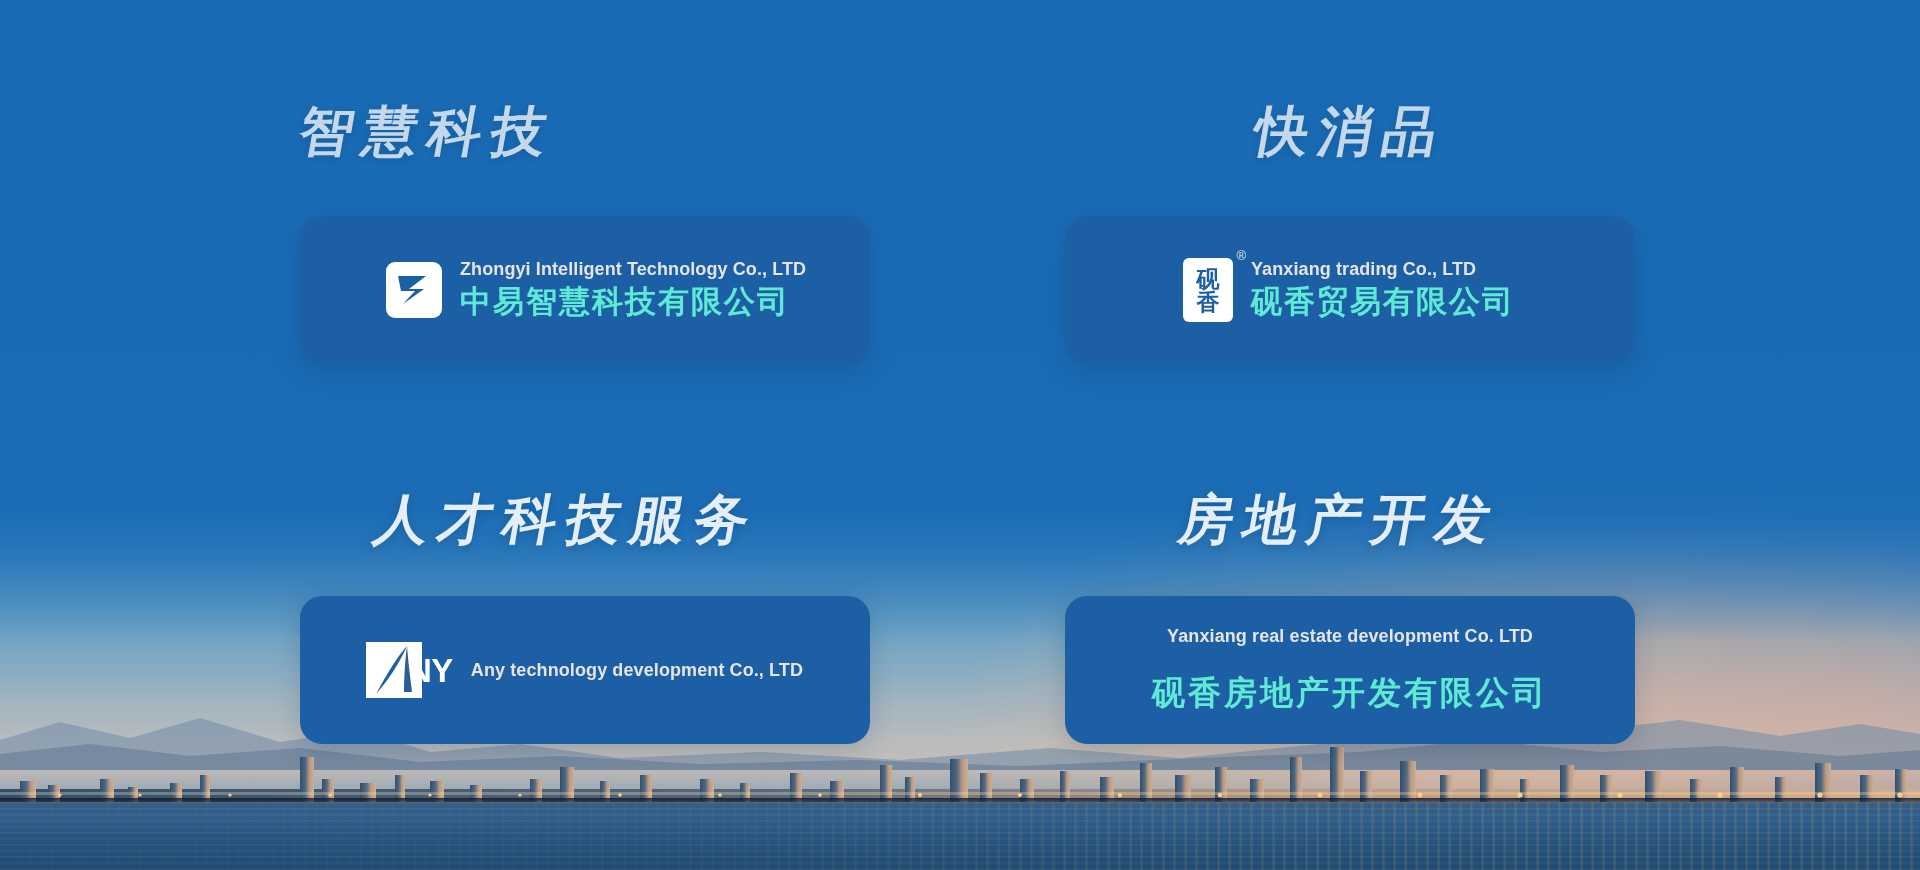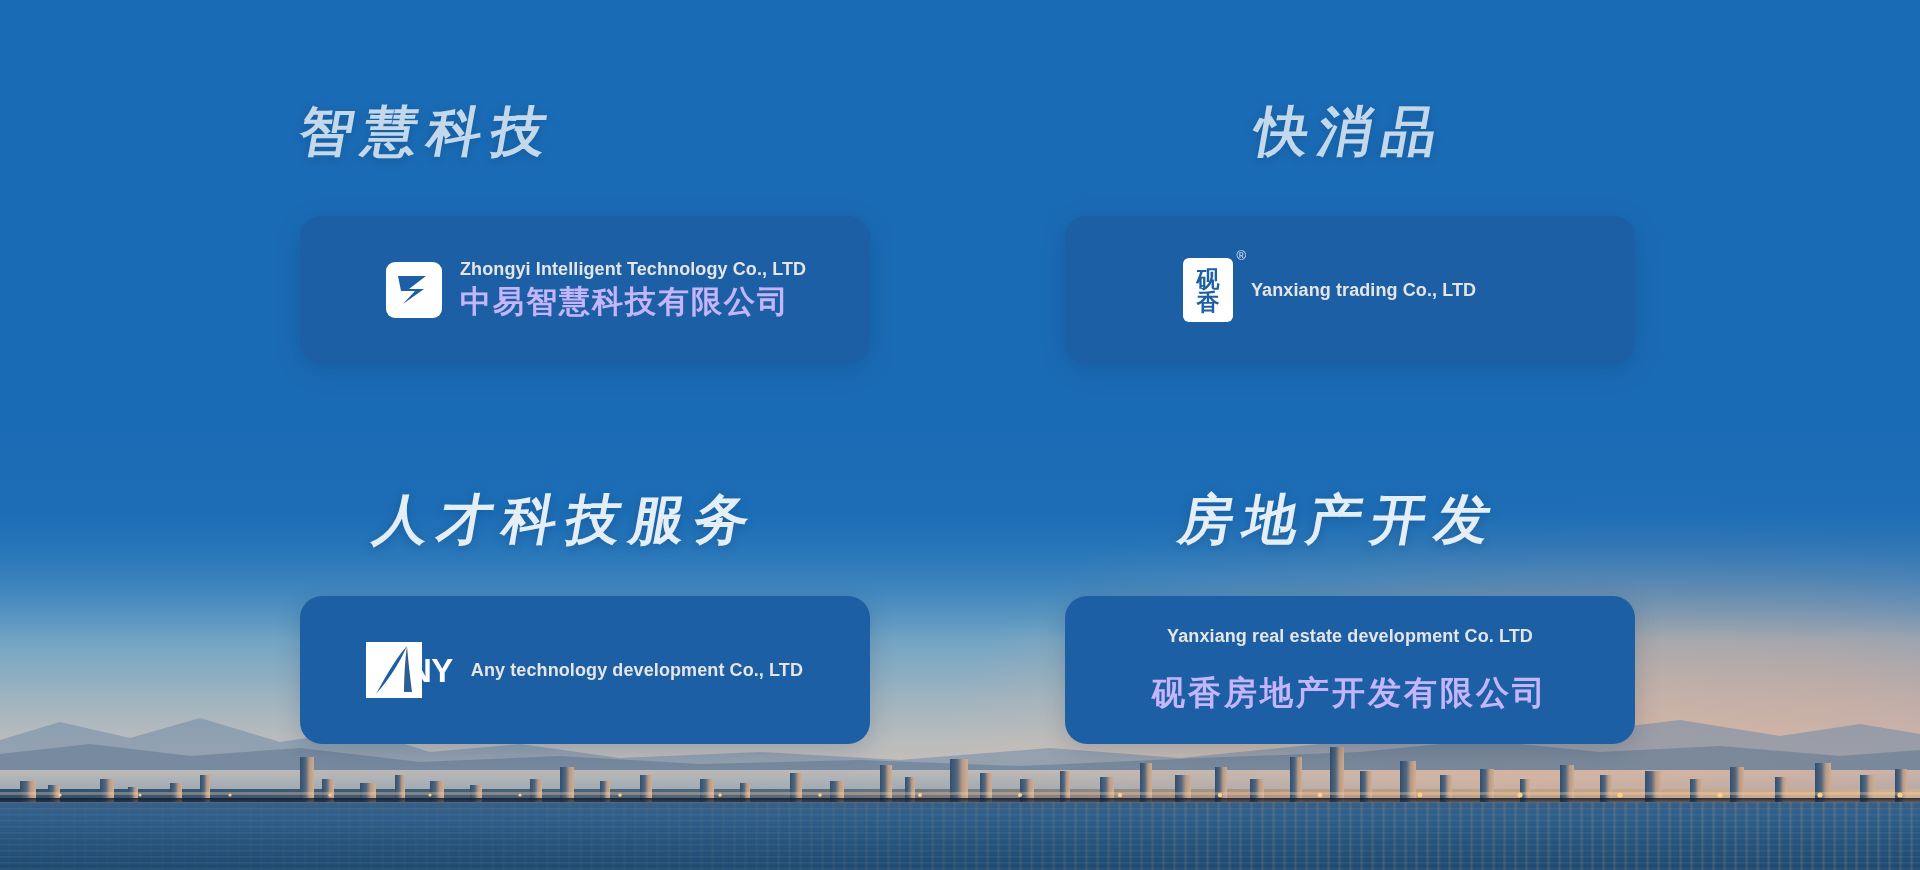--- a/index.html
+++ b/index.html
@@ -145,21 +145,21 @@
   .co-text { display: flex; flex-direction: column; justify-content: center; }
   .co-en {
     color: #e5e5e5;
     font-size: 18px;
     font-weight: 700;
     letter-spacing: .1px;
     line-height: 1.25;
     white-space: nowrap;
   }
   .co-cn {
-    color: #c4b5fd;
+    color: #5eead4;
     font-size: 31px;
     font-weight: 700;
     letter-spacing: 2px;
     line-height: 1.3;
     margin-top: 2px;
     white-space: nowrap;
   }
   .co-text.center { align-items: center; text-align: center; gap: 20px; }
   .co-text.center .co-en { font-size: 18px; }
   .co-text.center .co-cn { font-size: 33px; letter-spacing: 3px; margin-top: 4px; text-align: right; }
@@ -357,20 +357,21 @@
       <div class="card-inner">
         <div class="logo-box">
           <div class="logo-seal">
             <span class="seal-ch">砚</span>
             <span class="seal-ch">香</span>
             <span class="reg-mark">®</span>
           </div>
         </div>
         <div class="co-text">
           <div class="co-en">Yanxiang trading Co., LTD</div>
+          <div class="co-cn">砚香贸易有限公司</div>
         </div>
       </div>
     </div>
 
     <div class="quadrant" style="left:375px; top:492px;">
       <div class="section-title bright">人才科技服务</div>
     </div>
     <div class="card" style="position:absolute; left:300px; top:596px; width:570px; height:148px; padding-left:66px;">
       <div class="card-inner">
         <div class="logo-box logo-any">

